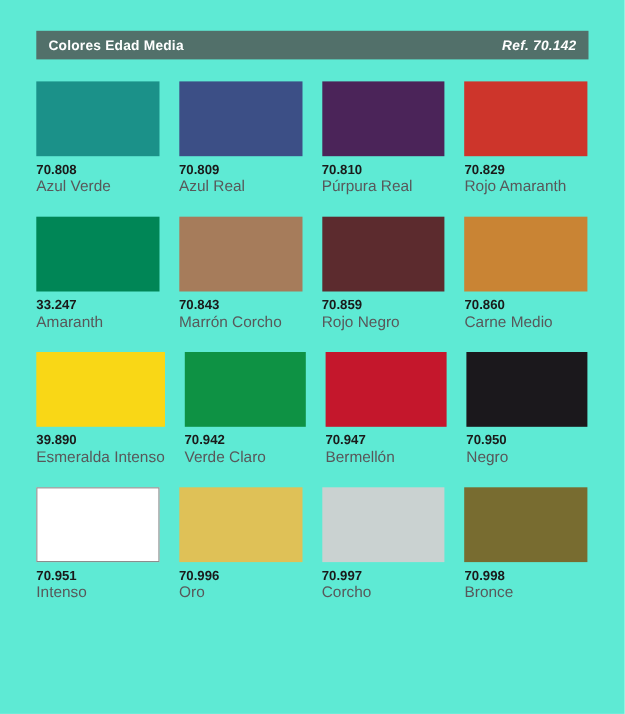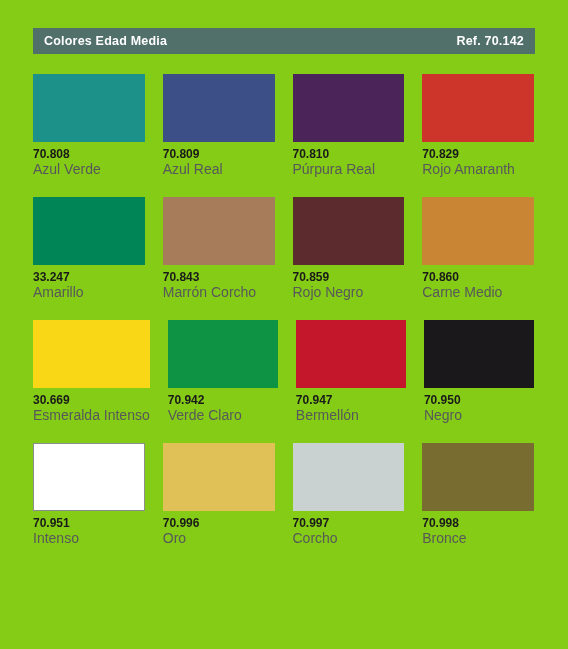--- a/index.html
+++ b/index.html
@@ -10,21 +10,21 @@
   body {
     width: 568px;
     height: 649px;
     font-family: "Liberation Sans", sans-serif;
     -webkit-font-smoothing: antialiased;
   }
   #sheet {
     position: relative;
     width: 568px;
     height: 649px;
-    background: #84cc16;
+    background: #5eead4;
     box-sizing: border-box;
     padding: 28px 33px 0 33px;
   }
   
   .header-bar {
     height: 26px;
     background: #52706a;
     display: flex;
     align-items: center;
     justify-content: space-between;
@@ -38,20 +38,21 @@
     font-weight: bold;
     letter-spacing: 0.2px;
     white-space: nowrap;
   }
   .header-ref {
     color: #ffffff;
     font-size: 12.5px;
     font-weight: bold;
     letter-spacing: 0.2px;
     white-space: nowrap;
+    font-style: italic;
   }
   
   .swatch-grid {
     display: flex;
     flex-direction: column;
   }
   .swatch-row {
     display: flex;
     flex-direction: row;
     margin-bottom: 21px;
@@ -120,42 +121,42 @@
         <div class="swatch-cell">
           <div class="swatch-chip" style="background: rgb(205, 53, 43);"></div>
           <div class="swatch-code">70.829</div>
           <div class="swatch-name">Rojo Amaranth</div>
         </div>
       </div>
       <div class="swatch-row">
         <div class="swatch-cell">
           <div class="swatch-chip" style="background: rgb(0, 134, 86);"></div>
           <div class="swatch-code">33.247</div>
-          <div class="swatch-name">Amarillo</div>
+          <div class="swatch-name">Amaranth</div>
         </div>
         <div class="swatch-cell">
           <div class="swatch-chip" style="background: rgb(166, 124, 91);"></div>
           <div class="swatch-code">70.843</div>
           <div class="swatch-name">Marrón Corcho</div>
         </div>
         <div class="swatch-cell">
           <div class="swatch-chip" style="background: rgb(92, 43, 46);"></div>
           <div class="swatch-code">70.859</div>
           <div class="swatch-name">Rojo Negro</div>
         </div>
         <div class="swatch-cell">
           <div class="swatch-chip" style="background: rgb(201, 132, 52);"></div>
           <div class="swatch-code">70.860</div>
           <div class="swatch-name">Carne Medio</div>
         </div>
       </div>
       <div class="swatch-row">
         <div class="swatch-cell">
           <div class="swatch-chip" style="background: rgb(249, 215, 22);"></div>
-          <div class="swatch-code">30.669</div>
+          <div class="swatch-code">39.890</div>
           <div class="swatch-name">Esmeralda Intenso</div>
         </div>
         <div class="swatch-cell">
           <div class="swatch-chip" style="background: rgb(14, 146, 68);"></div>
           <div class="swatch-code">70.942</div>
           <div class="swatch-name">Verde Claro</div>
         </div>
         <div class="swatch-cell">
           <div class="swatch-chip" style="background: rgb(196, 23, 44);"></div>
           <div class="swatch-code">70.947</div>

